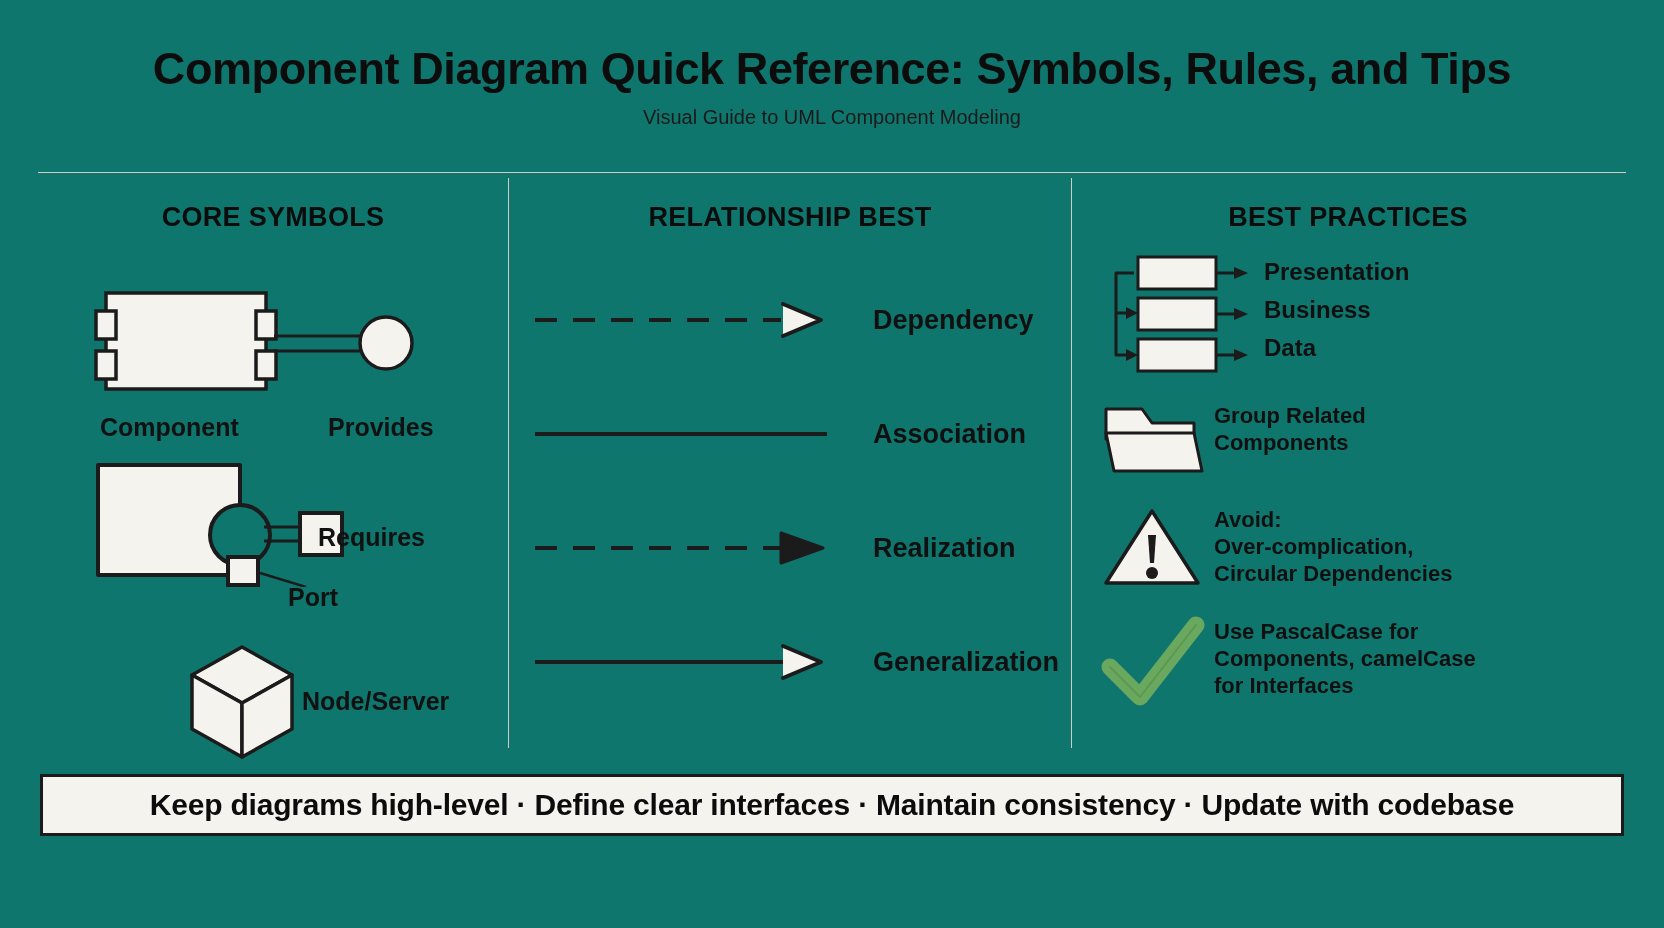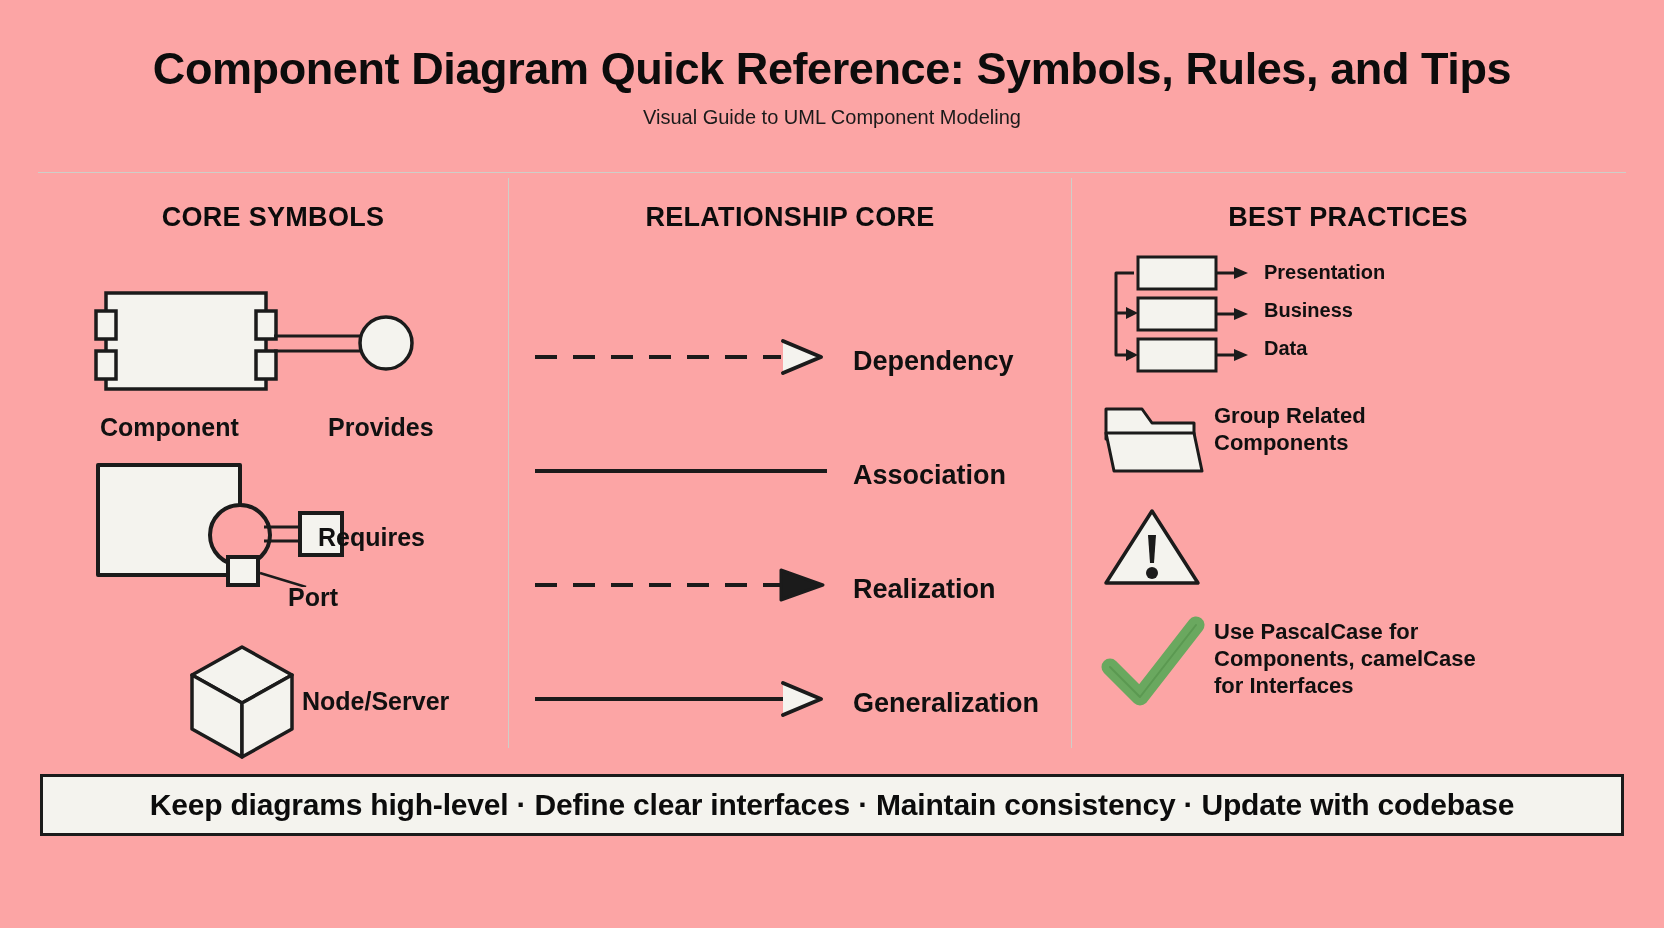--- a/index.html
+++ b/index.html
@@ -11,21 +11,21 @@
     width: 1664px;
     height: 928px;
     font-family: "Liberation Sans", sans-serif;
     color: #111111;
     overflow: hidden;
     position: relative;
   }
   .sheet {
     position: absolute;
     inset: 0;
-    background: #fca5a5;
+    background: #0f766e;
   }
 
   
   .header {
     position: absolute;
     top: 44px;
     left: 0;
     width: 100%;
     text-align: center;
   }
@@ -91,23 +91,24 @@
     white-space: nowrap;
   }
 
   
   .rel-list {
     position: relative;
     margin-top: 30px;
   }
   .rel-row {
     display: flex;
-    align-items: flex-end;
+    align-items: center;
     height: 114px;
     padding-left: 22px;
+    gap: 20px;
   }
   .rel-art { width: 300px; height: 40px; flex: 0 0 300px; }
   .rel-label {
     margin-left: 22px;
     font-size: 27px;
     font-weight: bold;
     color: #101010;
     white-space: nowrap;
   }
 
@@ -127,21 +128,21 @@
     padding-top: 4px;
   }
   .bp-text .ln { display: block; white-space: nowrap; }
 
   .layer-row {
     display: flex;
     align-items: center;
     height: 38px;
   }
   .layer-label {
-    font-size: 20px;
+    font-size: 24px;
     font-weight: bold;
     color: #101010;
     margin-left: 6px;
     white-space: nowrap;
   }
 
   
   .banner {
     position: absolute;
     left: 40px;
@@ -231,21 +232,21 @@
 
             <path d="M114 40 L64 68 L64 122 L114 94 Z" fill="#f4f3ee" stroke="#1b1b1b" stroke-width="3.5" stroke-linejoin="round"></path>
           </svg>
         </div>
         <div class="core-caption" style="left:264px; top:442px;">Node/Server</div>
 
       </div>
     </div>
 
     <div class="col col-rel">
-      <div class="col-head">RELATIONSHIP CORE</div>
+      <div class="col-head">RELATIONSHIP BEST</div>
 
       <div class="rel-list">
 
         <div class="rel-row">
           <svg class="rel-art" viewBox="0 0 300 40">
             <line x1="4" y1="20" x2="250" y2="20" stroke="#1b1b1b" stroke-width="4" stroke-dasharray="22 16"></line>
             <path d="M252 4 L290 20 L252 36" fill="#f4f3ee" stroke="#1b1b1b" stroke-width="4" stroke-linejoin="round" stroke-linecap="round"></path>
           </svg>
           <div class="rel-label">Dependency</div>
         </div>
@@ -330,20 +331,25 @@
         </div>
 
         <div class="bp-row">
           <div class="bp-art" style="width:116px;">
             <svg width="110" height="90" viewBox="0 0 110 90">
               <path d="M54 8 L100 80 L8 80 Z" fill="#f4f3ee" stroke="#1b1b1b" stroke-width="3.5" stroke-linejoin="round"></path>
               <path d="M50 32 L58 32 L56 60 L52 60 Z" fill="#1b1b1b"></path>
               <circle cx="54" cy="70" r="6" fill="#1b1b1b"></circle>
             </svg>
           </div>
+          <div class="bp-text">
+            <span class="ln">Avoid:</span>
+            <span class="ln">Over-complication,</span>
+            <span class="ln">Circular Dependencies</span>
+          </div>
         </div>
 
         <div class="bp-row">
           <div class="bp-art" style="width:116px;">
             <svg width="110" height="92" viewBox="0 0 110 92">
               <path d="M12 52 L42 82 L98 10" fill="none" stroke="#6aa85f" stroke-width="17" stroke-linecap="round" stroke-linejoin="round"></path>
               <path d="M12 52 L42 82 L98 10" fill="none" stroke="#4e8c46" stroke-width="2" stroke-linecap="round" stroke-linejoin="round" opacity="0.55"></path>
             </svg>
           </div>
           <div class="bp-text">

